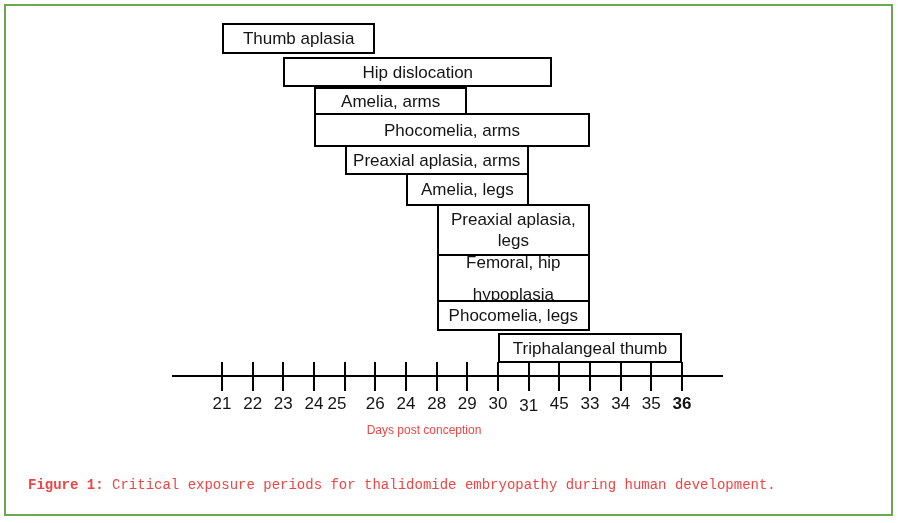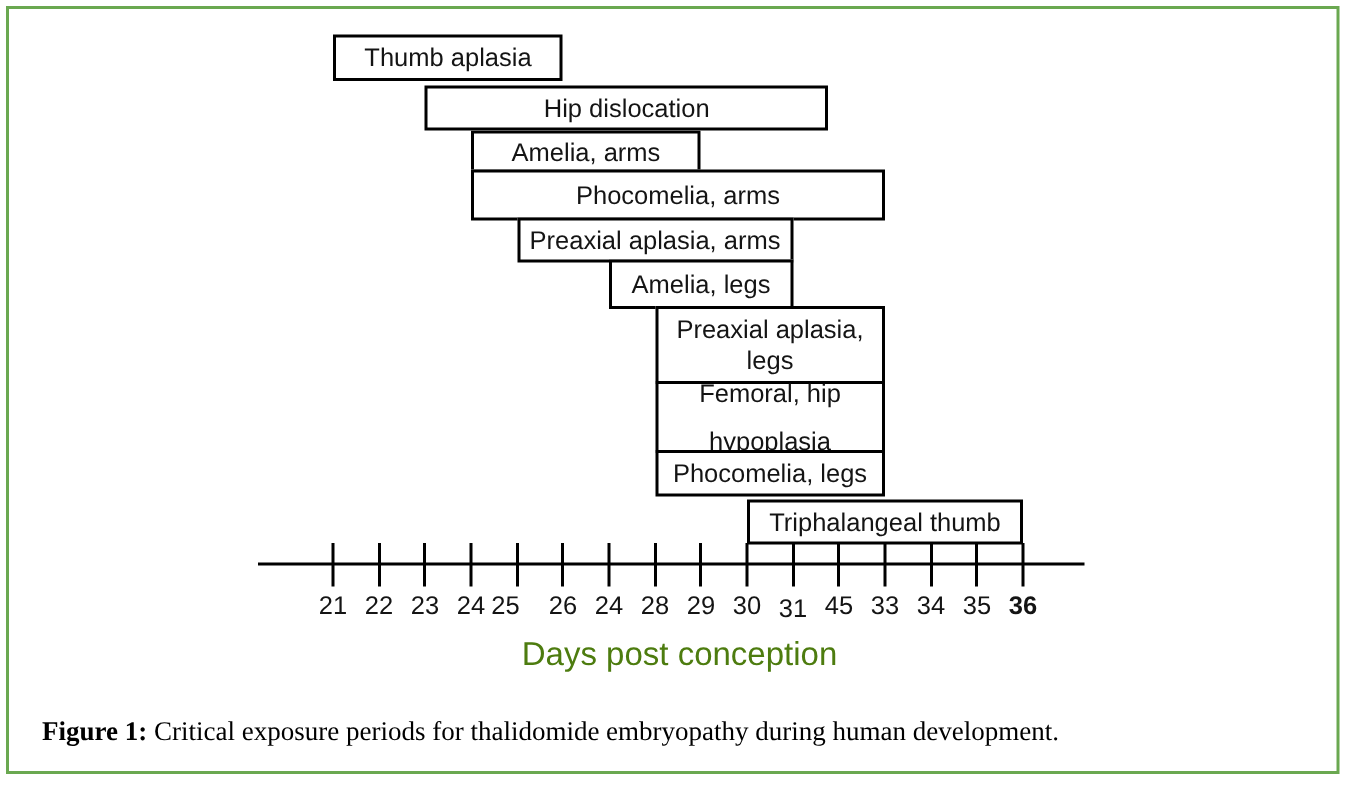--- a/index.html
+++ b/index.html
@@ -58,35 +58,35 @@
   }
   .tick-label {
     position: absolute;
     width: 32px;
     text-align: center;
     font-size: 17px;
     color: #141414;
   }
   .axis-title {
     position: absolute;
-    left: 253px;
+    left: 224px;
     top: 423px;
     width: 400px;
     text-align: center;
-    font-size: 22px;
-    color: #4d7c0f;
+    font-size: 12px;
+    color: #ef4444;
   }
   .caption {
     position: absolute;
     left: 28px;
     top: 477px;
     width: 840px;
-    font-family: Liberation Serif, serif;
-    font-size: 18px;
-    color: #000000;
+    font-family: Liberation Mono, monospace;
+    font-size: 14px;
+    color: #ef4444;
   }
   .caption .prefix {
     font-weight: bold;
   }
 </style>
 </head>
 <body>
 
 <div class="frame"></div>
 

